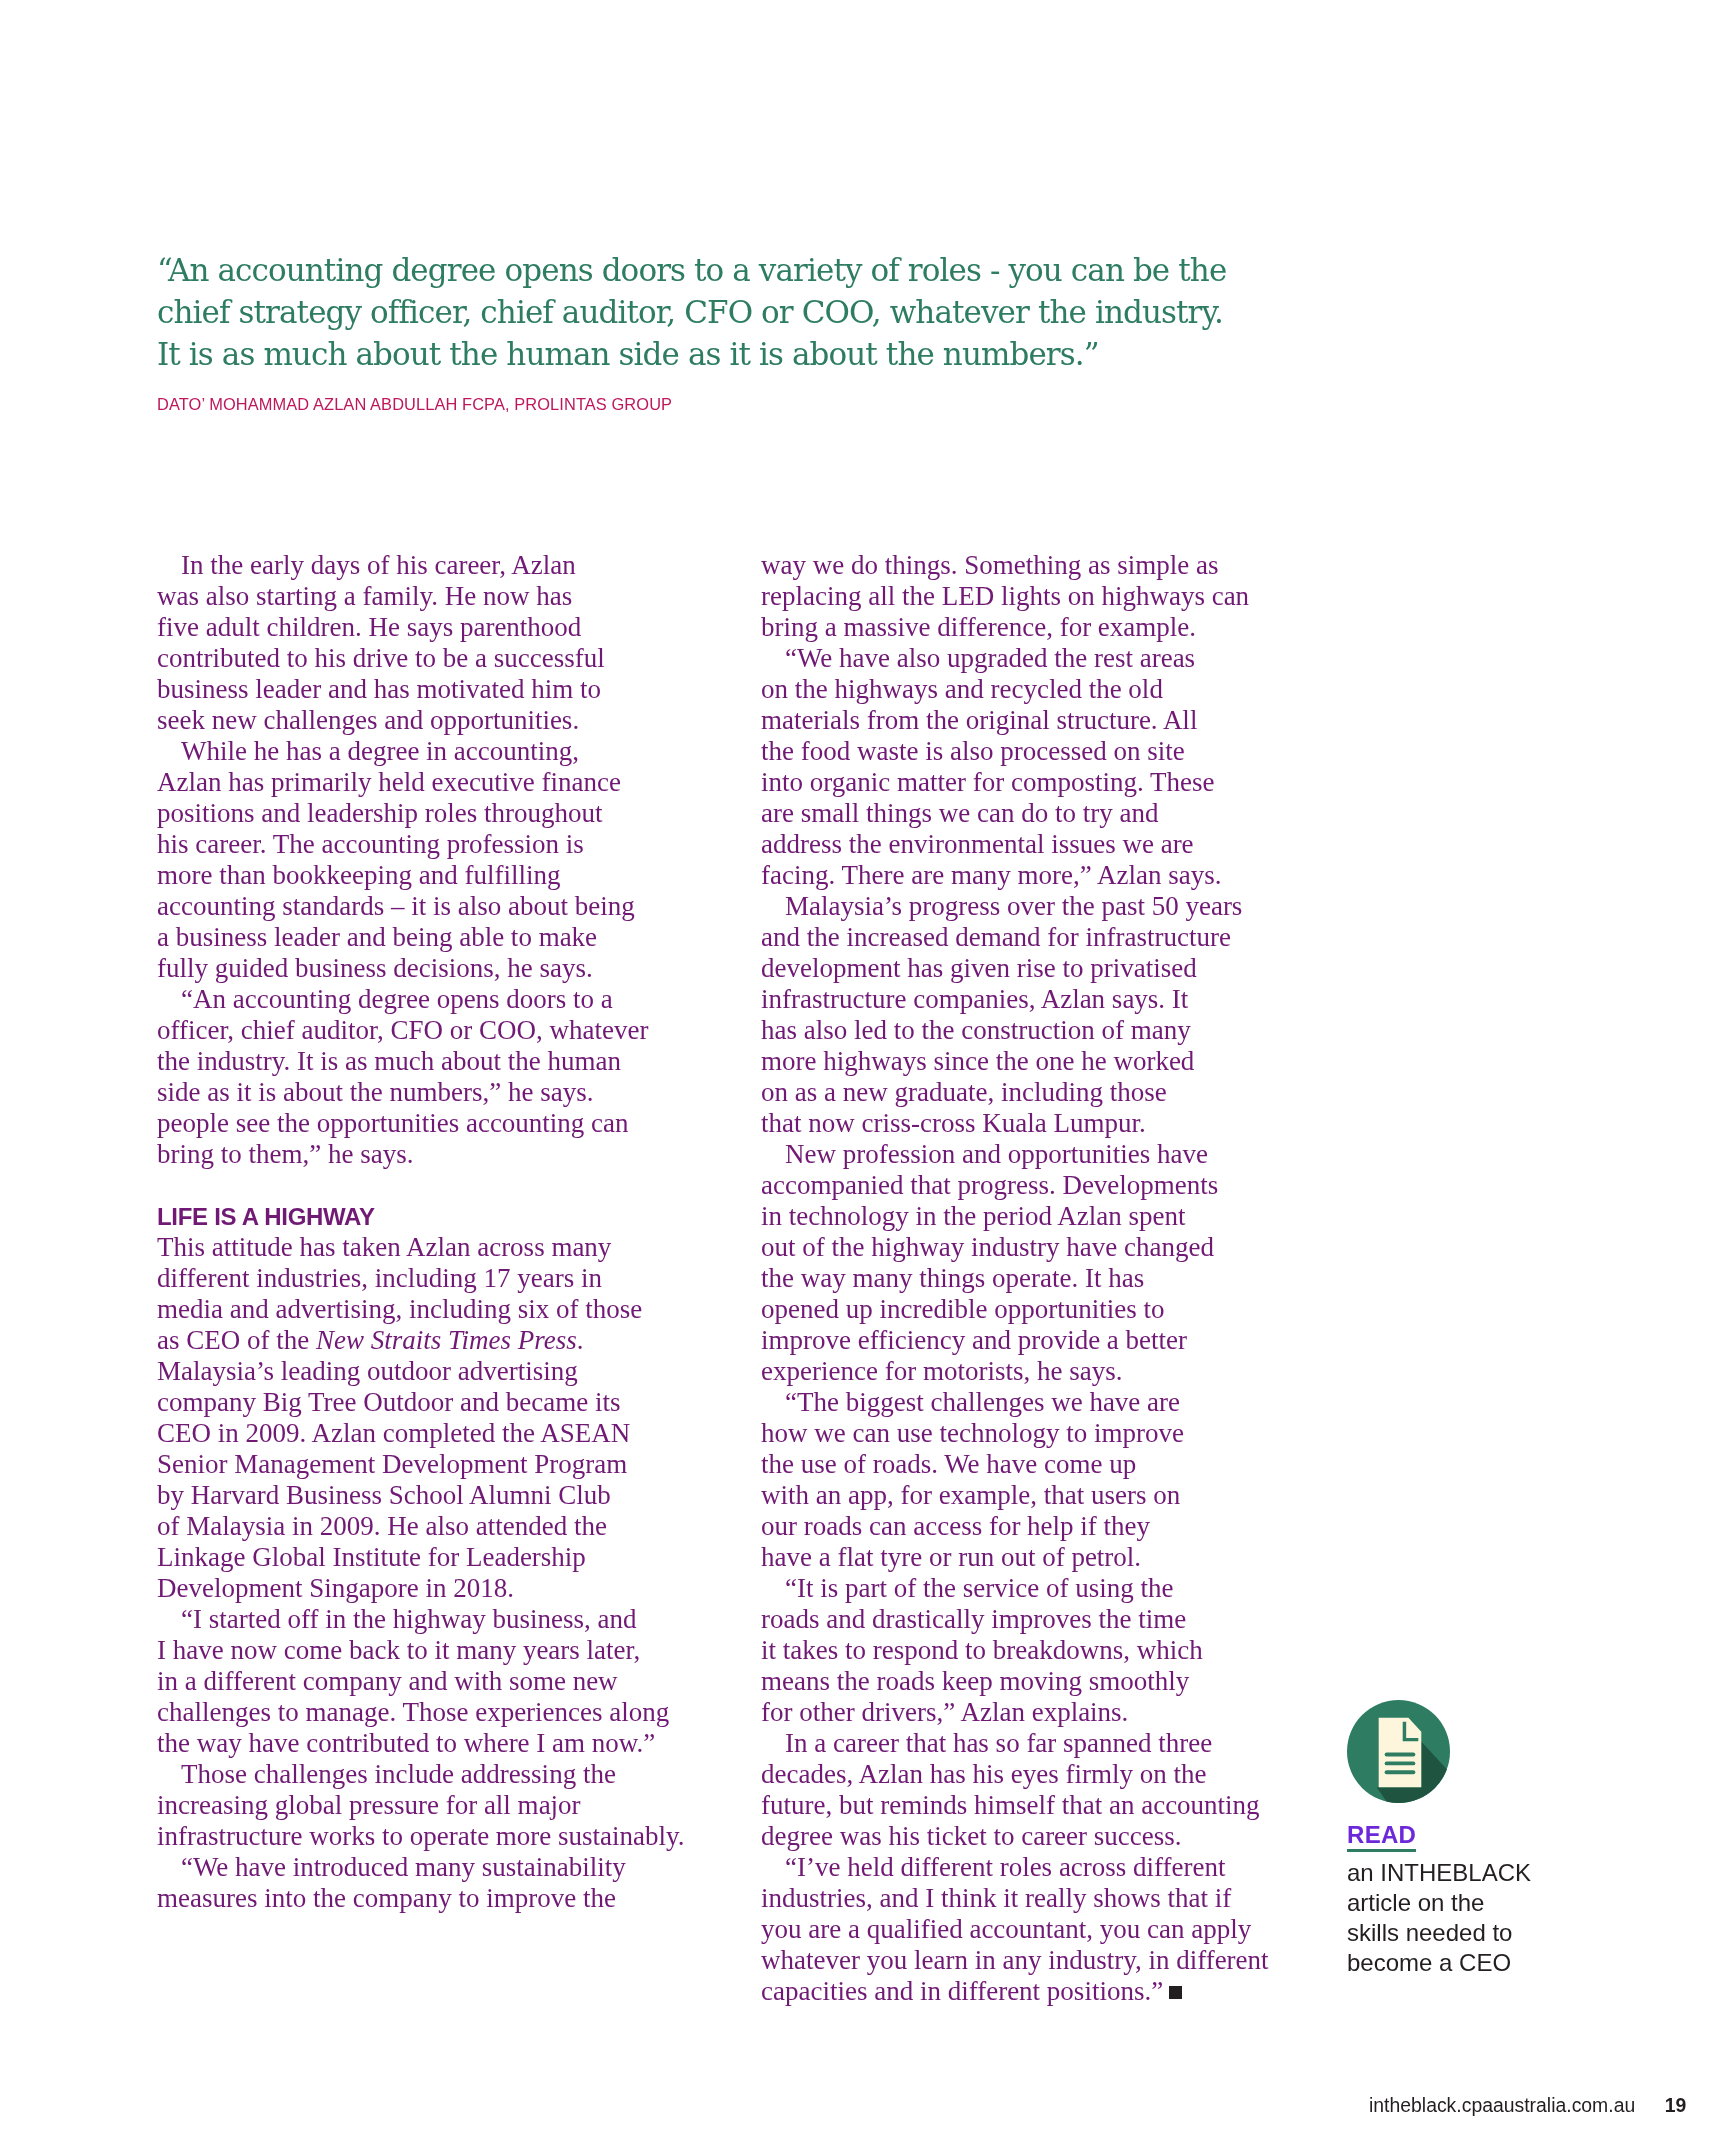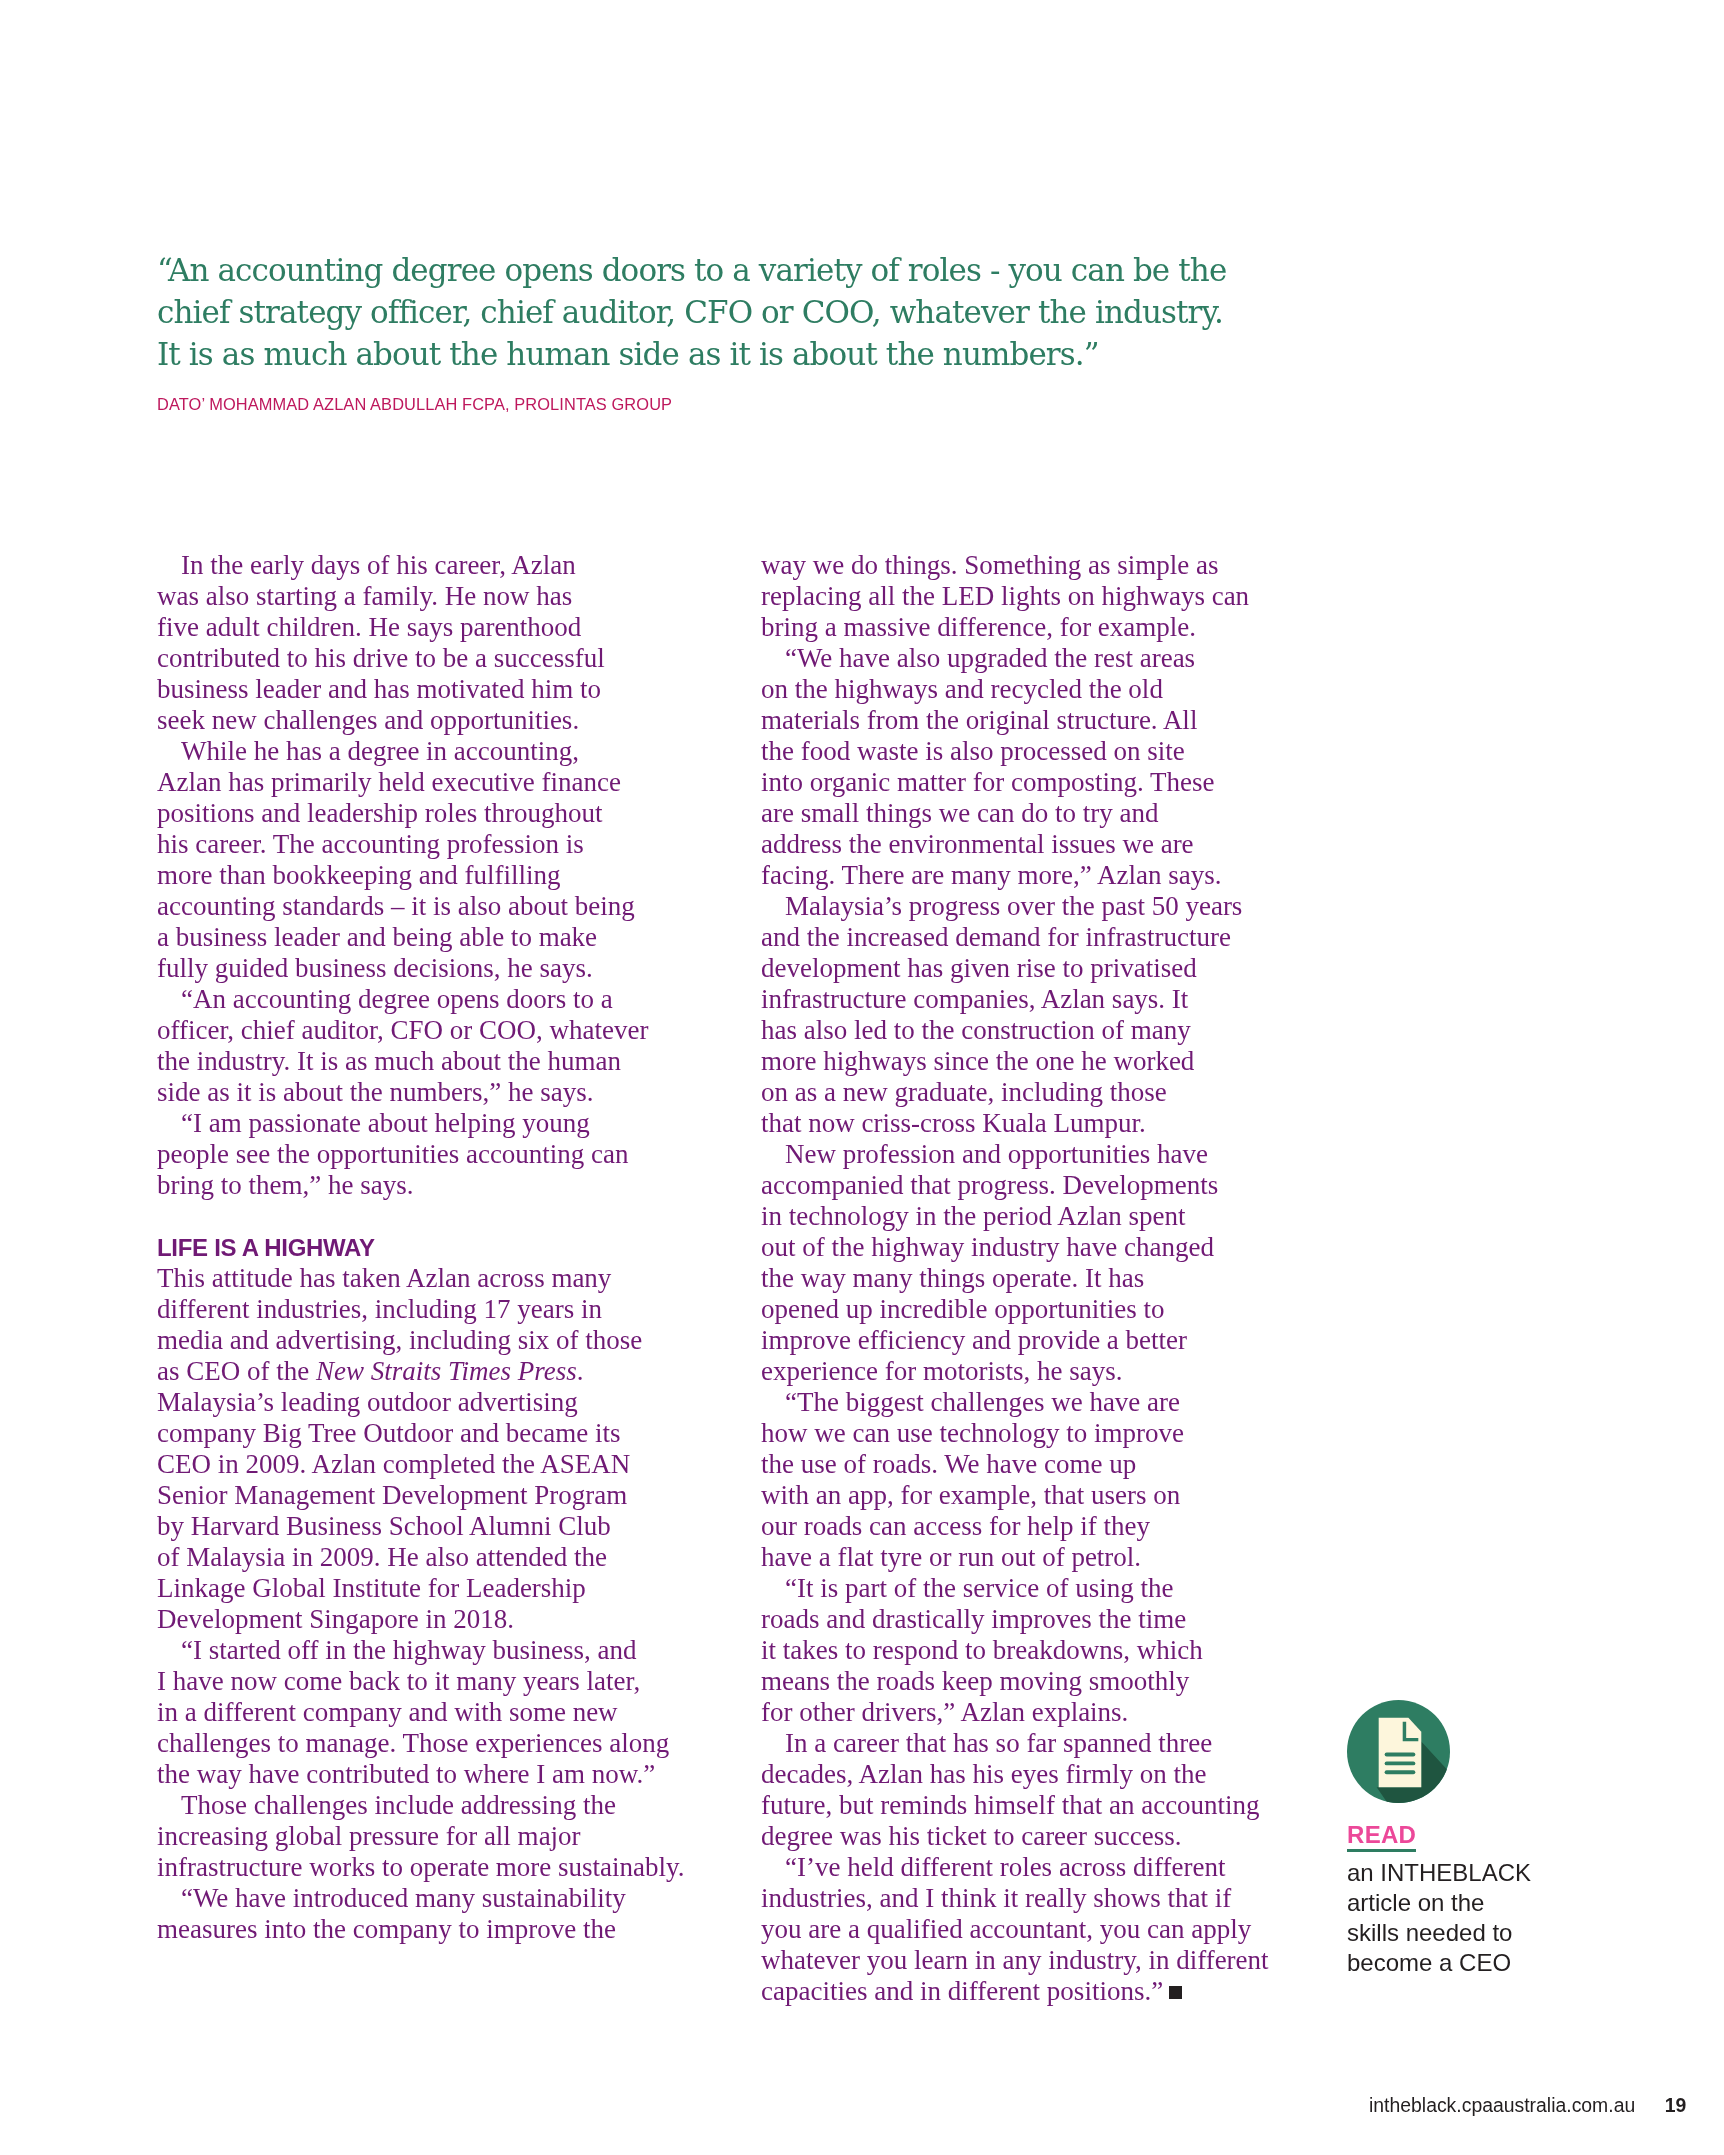--- a/index.html
+++ b/index.html
@@ -83,21 +83,21 @@
     width: 103px;
     height: 103px;
   }
   .read-label {
     display: inline-block;
     margin-top: 20px;
     font-family: "Liberation Sans", "DejaVu Sans", sans-serif;
     font-weight: bold;
     font-size: 24px;
     line-height: 24px;
-    color: #ec4899;
+    color: #6d28d9;
     letter-spacing: 0.3px;
     border-bottom: 3px solid #2e7d62;
     padding-bottom: 2px;
     text-decoration: none;
     cursor: pointer;
   }
   .read-desc {
     margin-top: 6px;
     font-family: "Liberation Sans", "DejaVu Sans", sans-serif;
     font-size: 24px;
@@ -142,21 +142,20 @@
     <span class="line"><span>positions and leadership roles throughout</span></span>
     <span class="line"><span>his career. The accounting profession is</span></span>
     <span class="line"><span>more than bookkeeping and fulfilling</span></span>
     <span class="line"><span>accounting standards – it is also about being</span></span>
     <span class="line"><span>a business leader and being able to make</span></span>
     <span class="line"><span>fully guided business decisions, he says.</span></span>
     <span class="line indent"><span>“An accounting degree opens doors to a</span></span>
     <span class="line"><span>officer, chief auditor, CFO or COO, whatever</span></span>
     <span class="line"><span>the industry. It is as much about the human</span></span>
     <span class="line"><span>side as it is about the numbers,” he says.</span></span>
-    <span class="line indent"><span>“I am passionate about helping young</span></span>
     <span class="line"><span>people see the opportunities accounting can</span></span>
     <span class="line"><span>bring to them,” he says.</span></span>
     <span class="line blank">&nbsp;</span>
     <span class="line heading"><span>LIFE IS A HIGHWAY</span></span>
     <span class="line"><span>This attitude has taken Azlan across many</span></span>
     <span class="line"><span>different industries, including 17 years in</span></span>
     <span class="line"><span>media and advertising, including six of those</span></span>
     <span class="line"><span>as CEO of the </span><em>New Straits Times Press</em><span>.</span></span>
     <span class="line"><span>Malaysia’s leading outdoor advertising</span></span>
     <span class="line"><span>company Big Tree Outdoor and became its</span></span>

